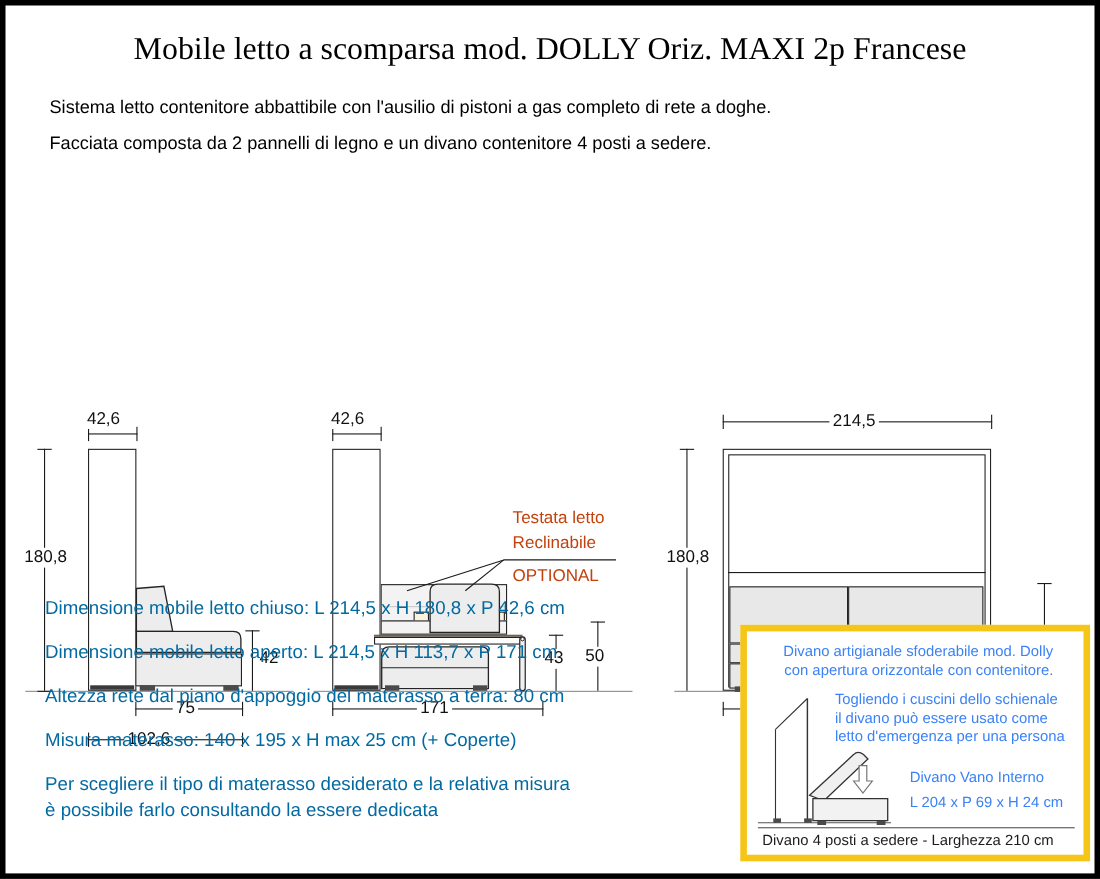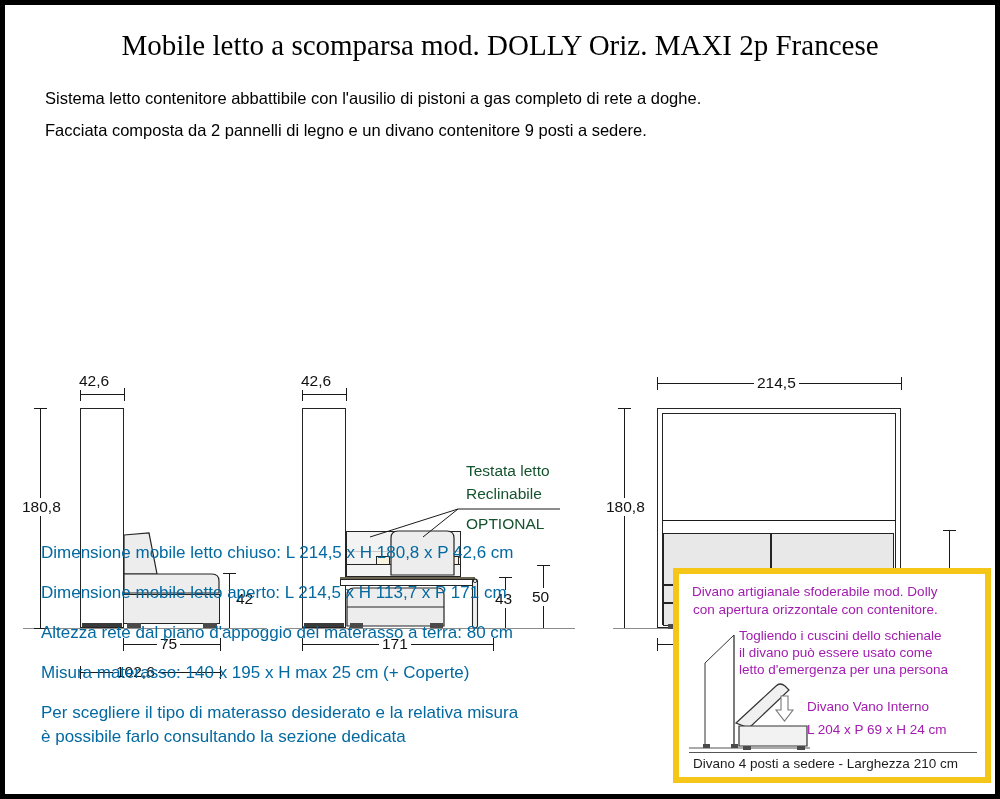--- a/index.html
+++ b/index.html
@@ -29,42 +29,42 @@
 
   .box{position:absolute;box-sizing:border-box;border:1.3px solid #242424;}
   .fillgrey{background:#e8e8e8;}
   .fillgrey2{background:#ededed;}
   .filllite{background:#f3f3f3;}
   .fillwhite{background:#ffffff;}
   .fillcream{background:#faf3e0;}
   .foot{position:absolute;background:#4a4a4a;height:5px;}
 
   
-  .anno{position:absolute;font-size:15.5px;color:#14532d;white-space:nowrap;}
+  .anno{position:absolute;font-size:15.5px;color:#c2410c;white-space:nowrap;}
 
   
   #specs{position:absolute;left:36px;top:538px;width:620px;}
   #specs div{font-size:17px;color:#0369a1;margin-bottom:20px;white-space:nowrap;}
   #specs div.tight{margin-bottom:4px;}
 
   
   #infobox{position:absolute;left:668px;top:563px;width:318px;height:215px;
            box-sizing:border-box;border:6px solid #F5C518;background:#fff;}
-  .ib-t{position:absolute;font-size:13.5px;color:#a21caf;white-space:nowrap;}
+  .ib-t{position:absolute;font-size:13.5px;color:#3b82f6;white-space:nowrap;margin-left:20px;}
   .ib-b{position:absolute;font-size:13.5px;color:#1d1d1d;white-space:nowrap;}
   svg{display:block;}
 </style>
 </head>
 <body>
 
 <div id="page">
 
   <div id="title">Mobile letto a scomparsa mod. DOLLY Oriz. MAXI 2p Francese</div>
   <div class="sub" id="sub1">Sistema letto contenitore abbattibile con l'ausilio di pistoni a gas completo di rete a doghe.</div>
-  <div class="sub" id="sub2">Facciata composta da 2 pannelli di legno e un divano contenitore 9 posti a sedere.</div>
+  <div class="sub" id="sub2">Facciata composta da 2 pannelli di legno e un divano contenitore 4 posti a sedere.</div>
 
   <div class="dwg" style="left:0px;top:180px;">
 
     <div class="glin" style="left:18px;top:443px;width:244px;"></div>
 
     <div class="box fillwhite" style="left:75px;top:223px;width:44px;height:220px;"></div>
     <div class="foot" style="left:77px;top:438px;width:40px;height:4px;background:#3a3a3a;"></div>
 
     <svg style="position:absolute;left:118px;top:345px;width:50px;height:50px;" viewBox="0 0 50 50">
       <polygon points="1,5 26,3 34,44 1,44" fill="#ededed" stroke="#242424" stroke-width="1.2"></polygon>
@@ -206,21 +206,21 @@
     <div class="tick tickh" style="left:896px;top:453px;"></div>
     <div class="dim" style="left:757px;top:450px;">210</div>
   </div>
 
   <div id="specs">
     <div>Dimensione mobile letto chiuso: L 214,5 x H 180,8 x P 42,6 cm</div>
     <div>Dimensione mobile letto aperto: L 214,5 x H 113,7 x P 171 cm</div>
     <div>Altezza rete dal piano d'appoggio del materasso a terra: 80 cm</div>
     <div>Misura materasso: 140 x 195 x H max 25 cm (+ Coperte)</div>
     <div class="tight">Per scegliere il tipo di materasso desiderato e la relativa misura</div>
-    <div>è possibile farlo consultando la sezione dedicata</div>
+    <div>è possibile farlo consultando la essere dedicata</div>
   </div>
 
   <div id="infobox">
     <div class="ib-t" style="left:13px;top:10px;">Divano artigianale sfoderabile mod. Dolly</div>
     <div class="ib-t" style="left:14px;top:28px;">con apertura orizzontale con contenitore.</div>
 
     <div class="ib-t" style="left:60px;top:54px;">Togliendo i cuscini dello schienale</div>
     <div class="ib-t" style="left:60px;top:71px;">il divano può essere usato come</div>
     <div class="ib-t" style="left:60px;top:88px;">letto d'emergenza per una persona</div>
 

